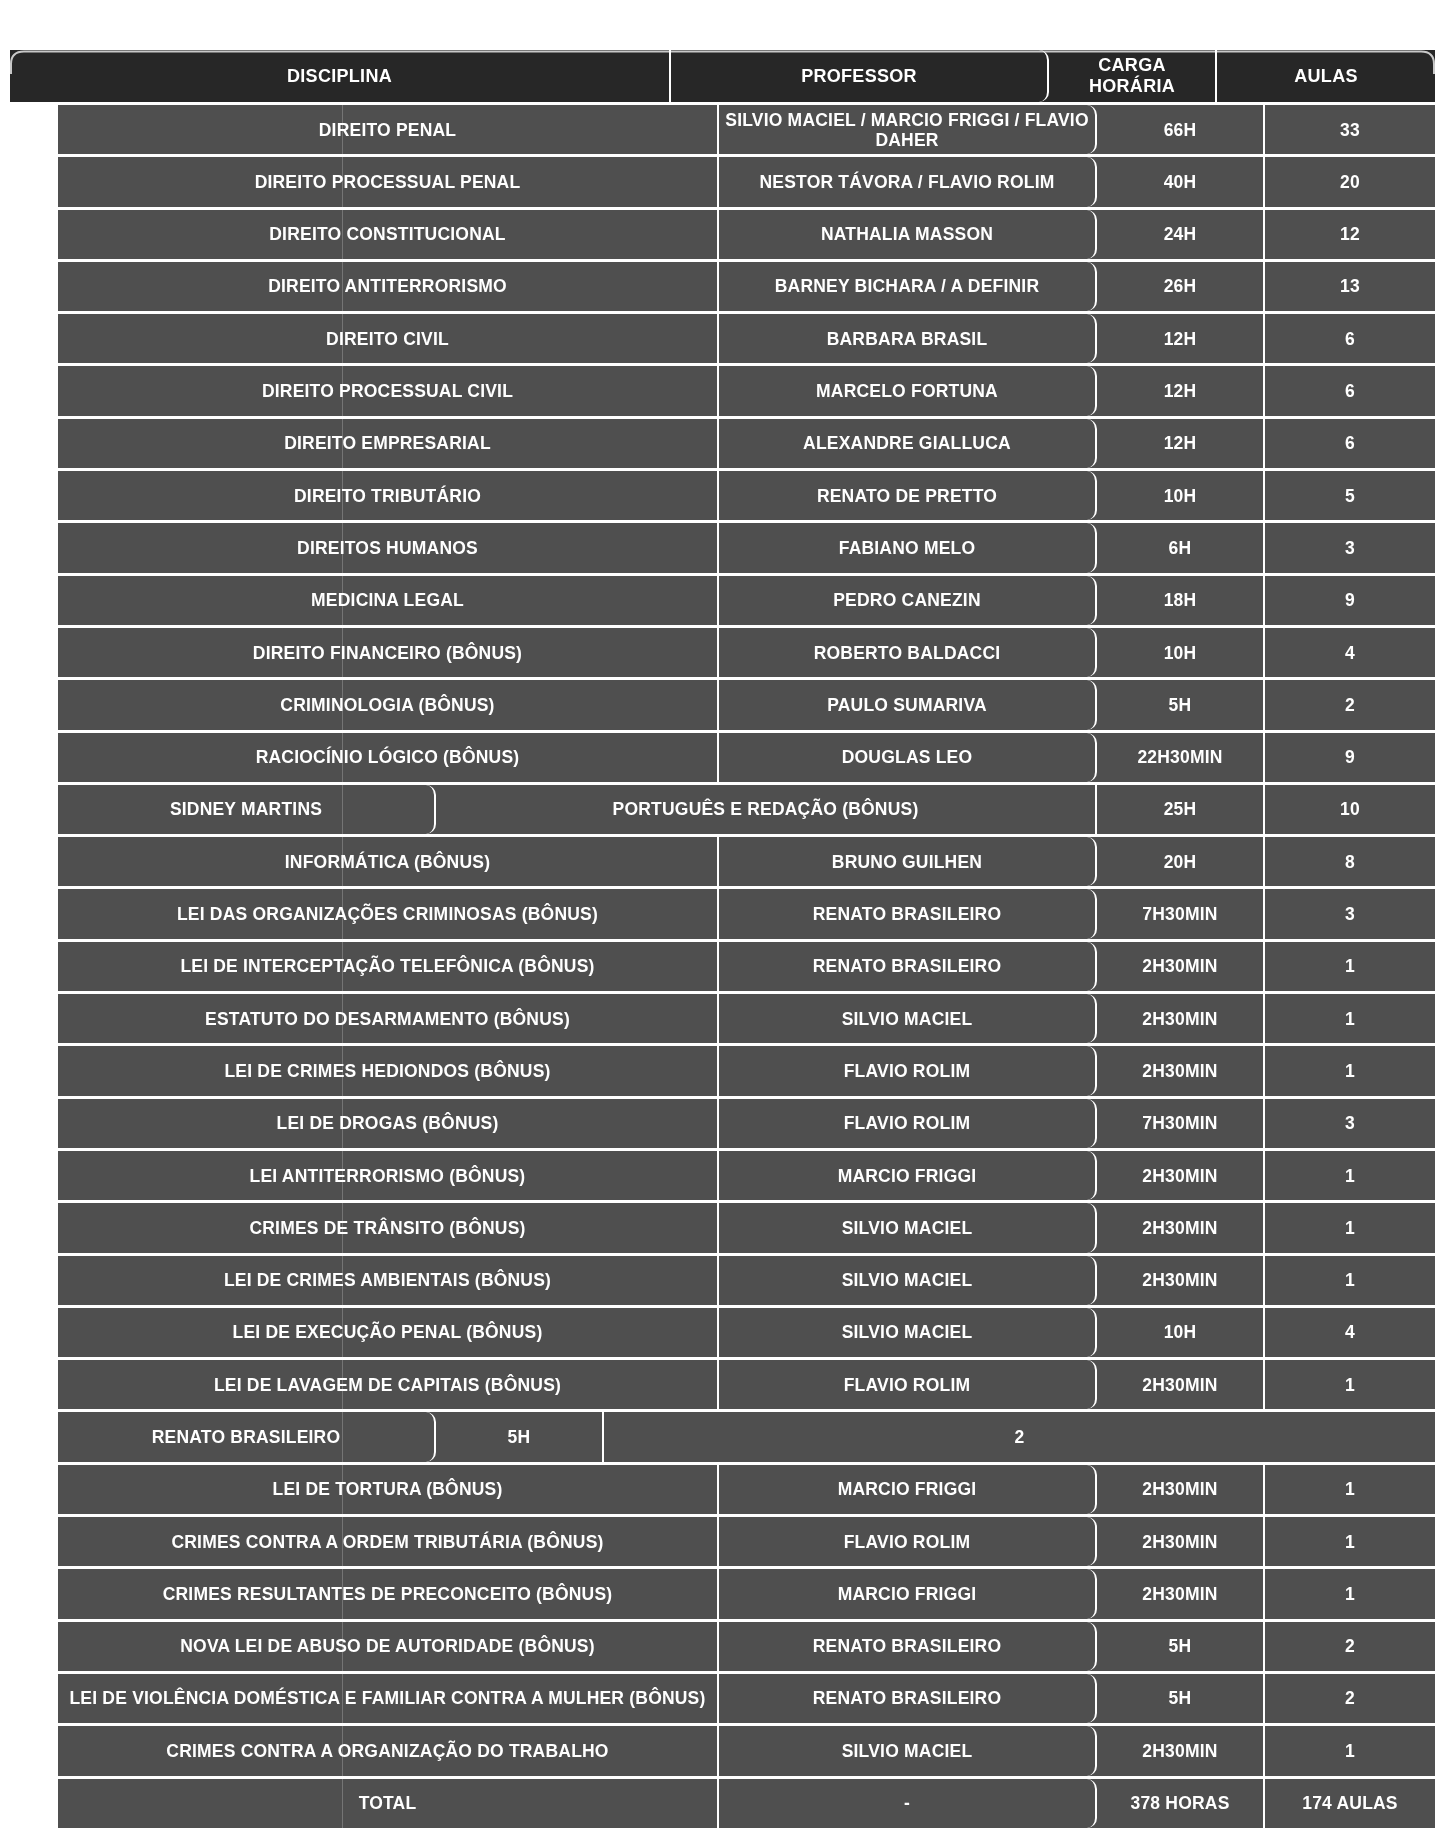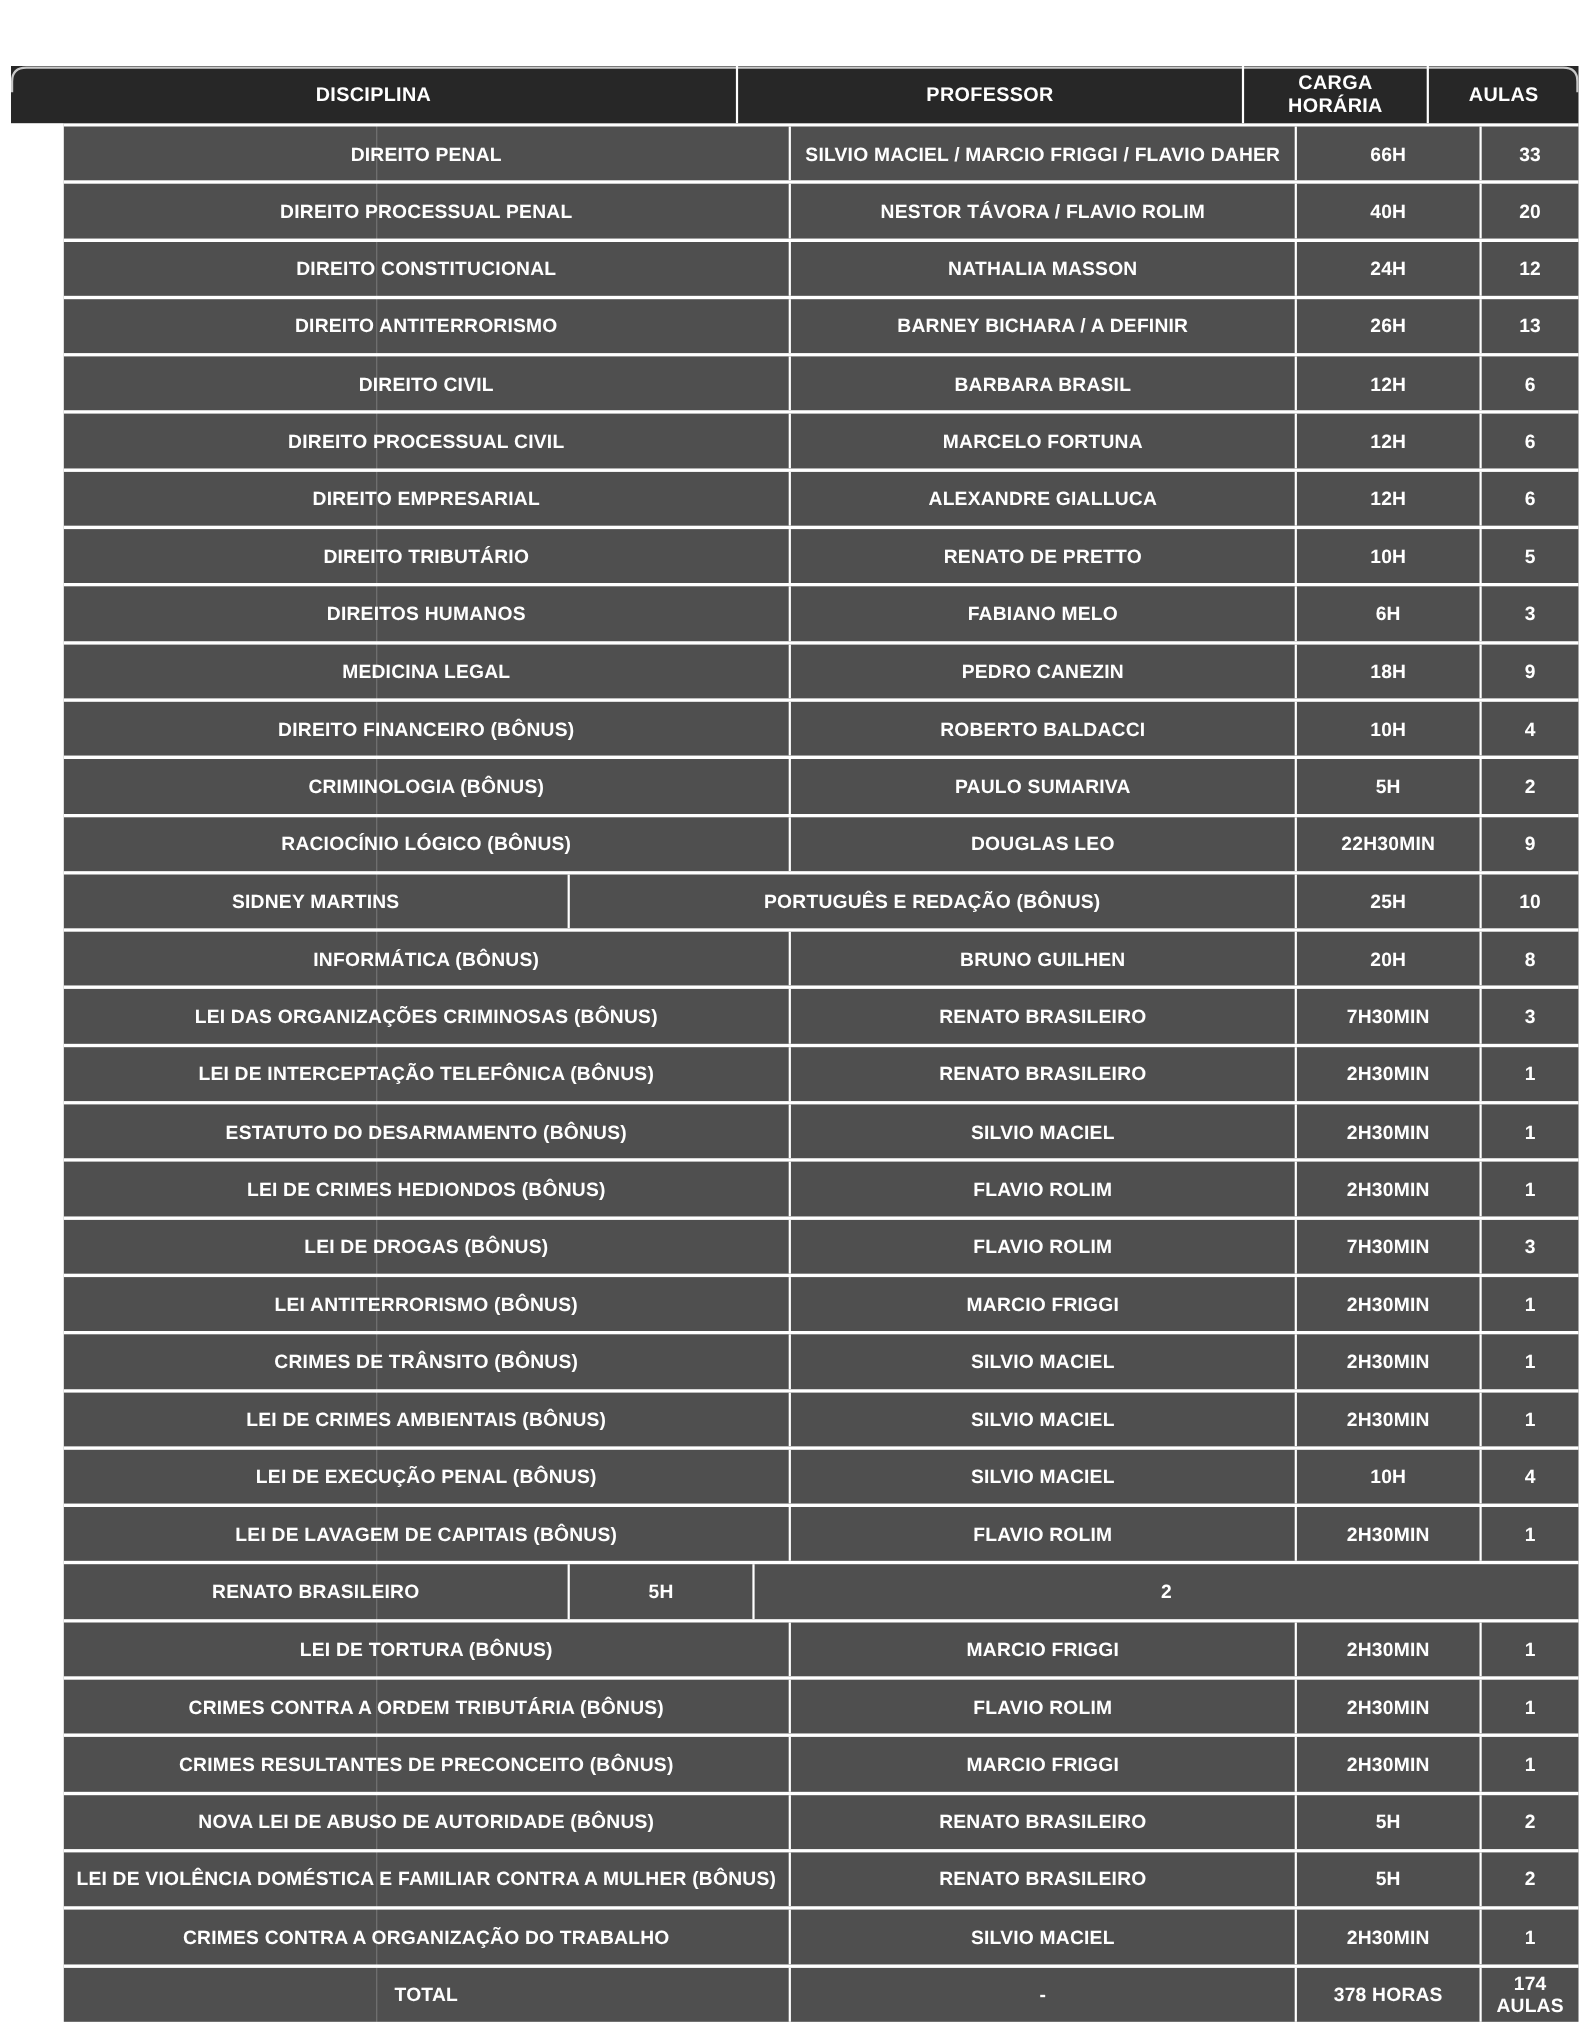--- a/index.html
+++ b/index.html
@@ -8,41 +8,41 @@
     --grid:#ffffff;
     --text:#ffffff;
   }
   html,body{margin:0;padding:0;}
   body{
     width:1448px;height:1843px;position:relative;background:#ffffff;
     font-family:"Liberation Sans","DejaVu Sans",sans-serif;
     -webkit-font-smoothing:antialiased;
   }
   .table{
-    position:absolute;left:10px;top:60px;width:1425px;height:1778px;
+    position:absolute;left:10px;top:50px;width:1425px;height:1778px;
     display:flex;flex-direction:column;
   }
   .thead{
     height:52px;flex:none;background:var(--header-bg);
     display:flex;position:relative;
   }
   .tbody{flex:1;display:flex;flex-direction:column;}
   .trow{
     flex:1 1 0;background:var(--row-bg);display:flex;
     border-top:3px solid var(--grid);box-sizing:border-box;margin-left:48px;
   }
   .cell{
     display:flex;align-items:center;justify-content:center;
     box-sizing:border-box;color:var(--text);font-weight:700;
     font-size:17.5px;letter-spacing:0.2px;text-align:center;
     line-height:1.15;padding:0 6px;overflow:hidden;
   }
   .hcell{font-size:18px;letter-spacing:0.3px;}
   .c0{width:661px;}
-  .c1{width:460px;}
+  .c1{width:378px;border-radius:10px;}
   .c2{width:168px;}
   .c3{flex:1;}
   .cell.c0,.cell.c1,.cell.c2{border-right:2px solid var(--grid);}
   .cell span{position:relative;}
   .corner-svg{
     position:absolute;top:0;left:0;width:1425px;height:24px;
     pointer-events:none;
   }
   .faint-line{
     position:absolute;left:332px;top:0;bottom:0;width:1px;

